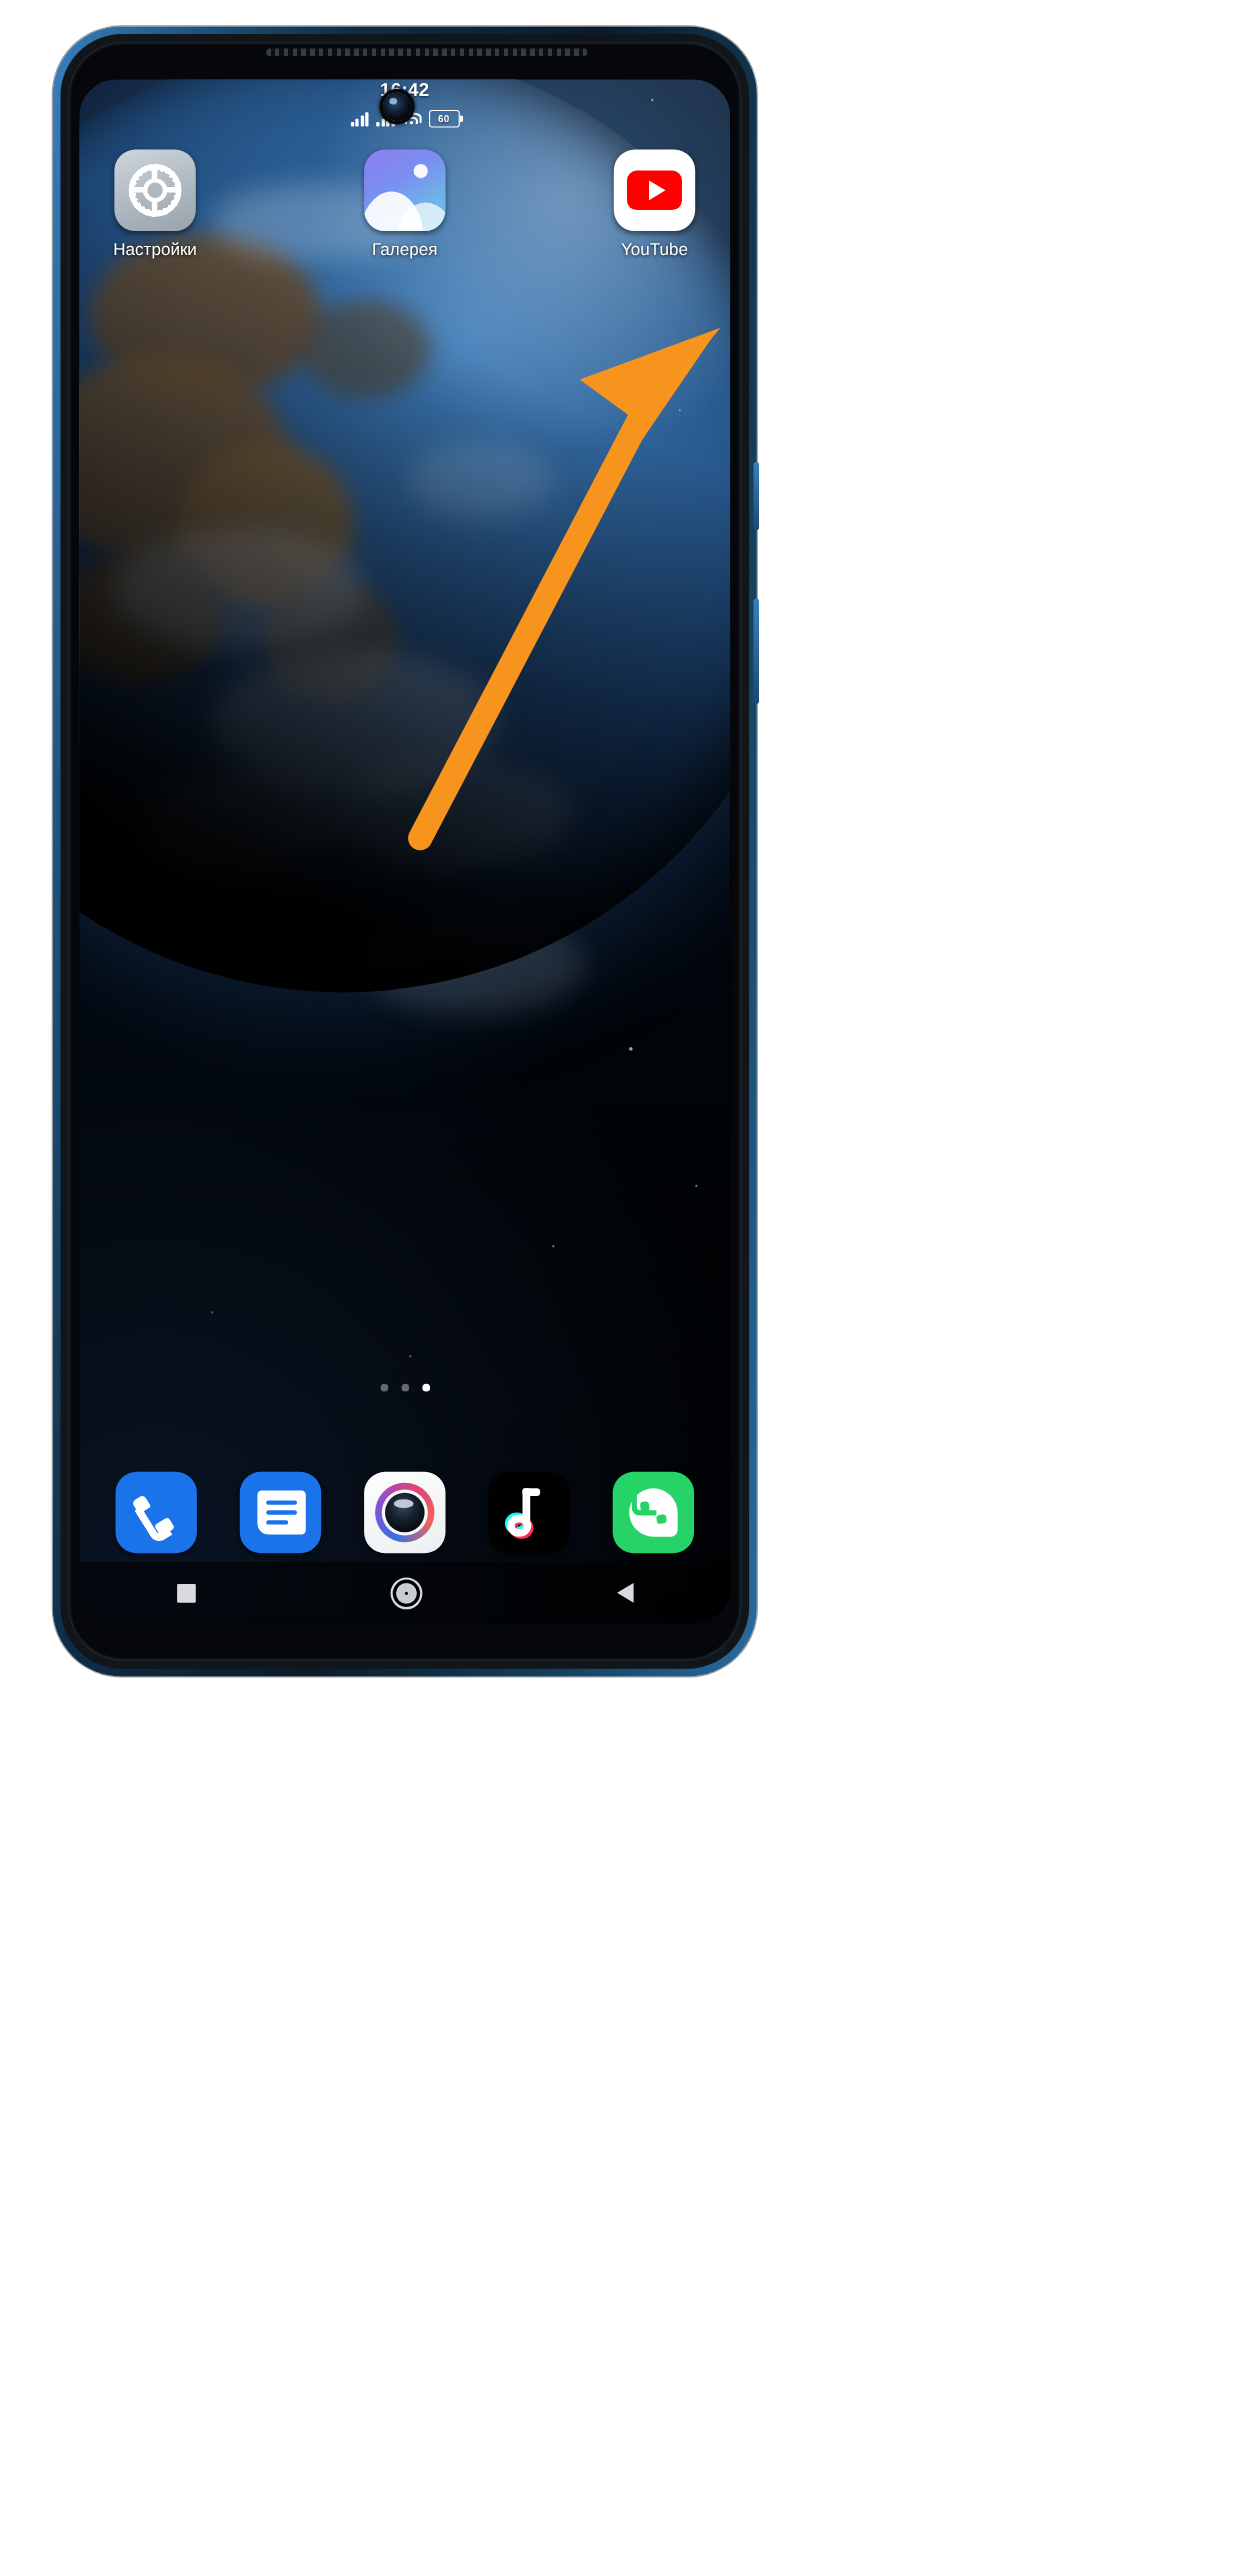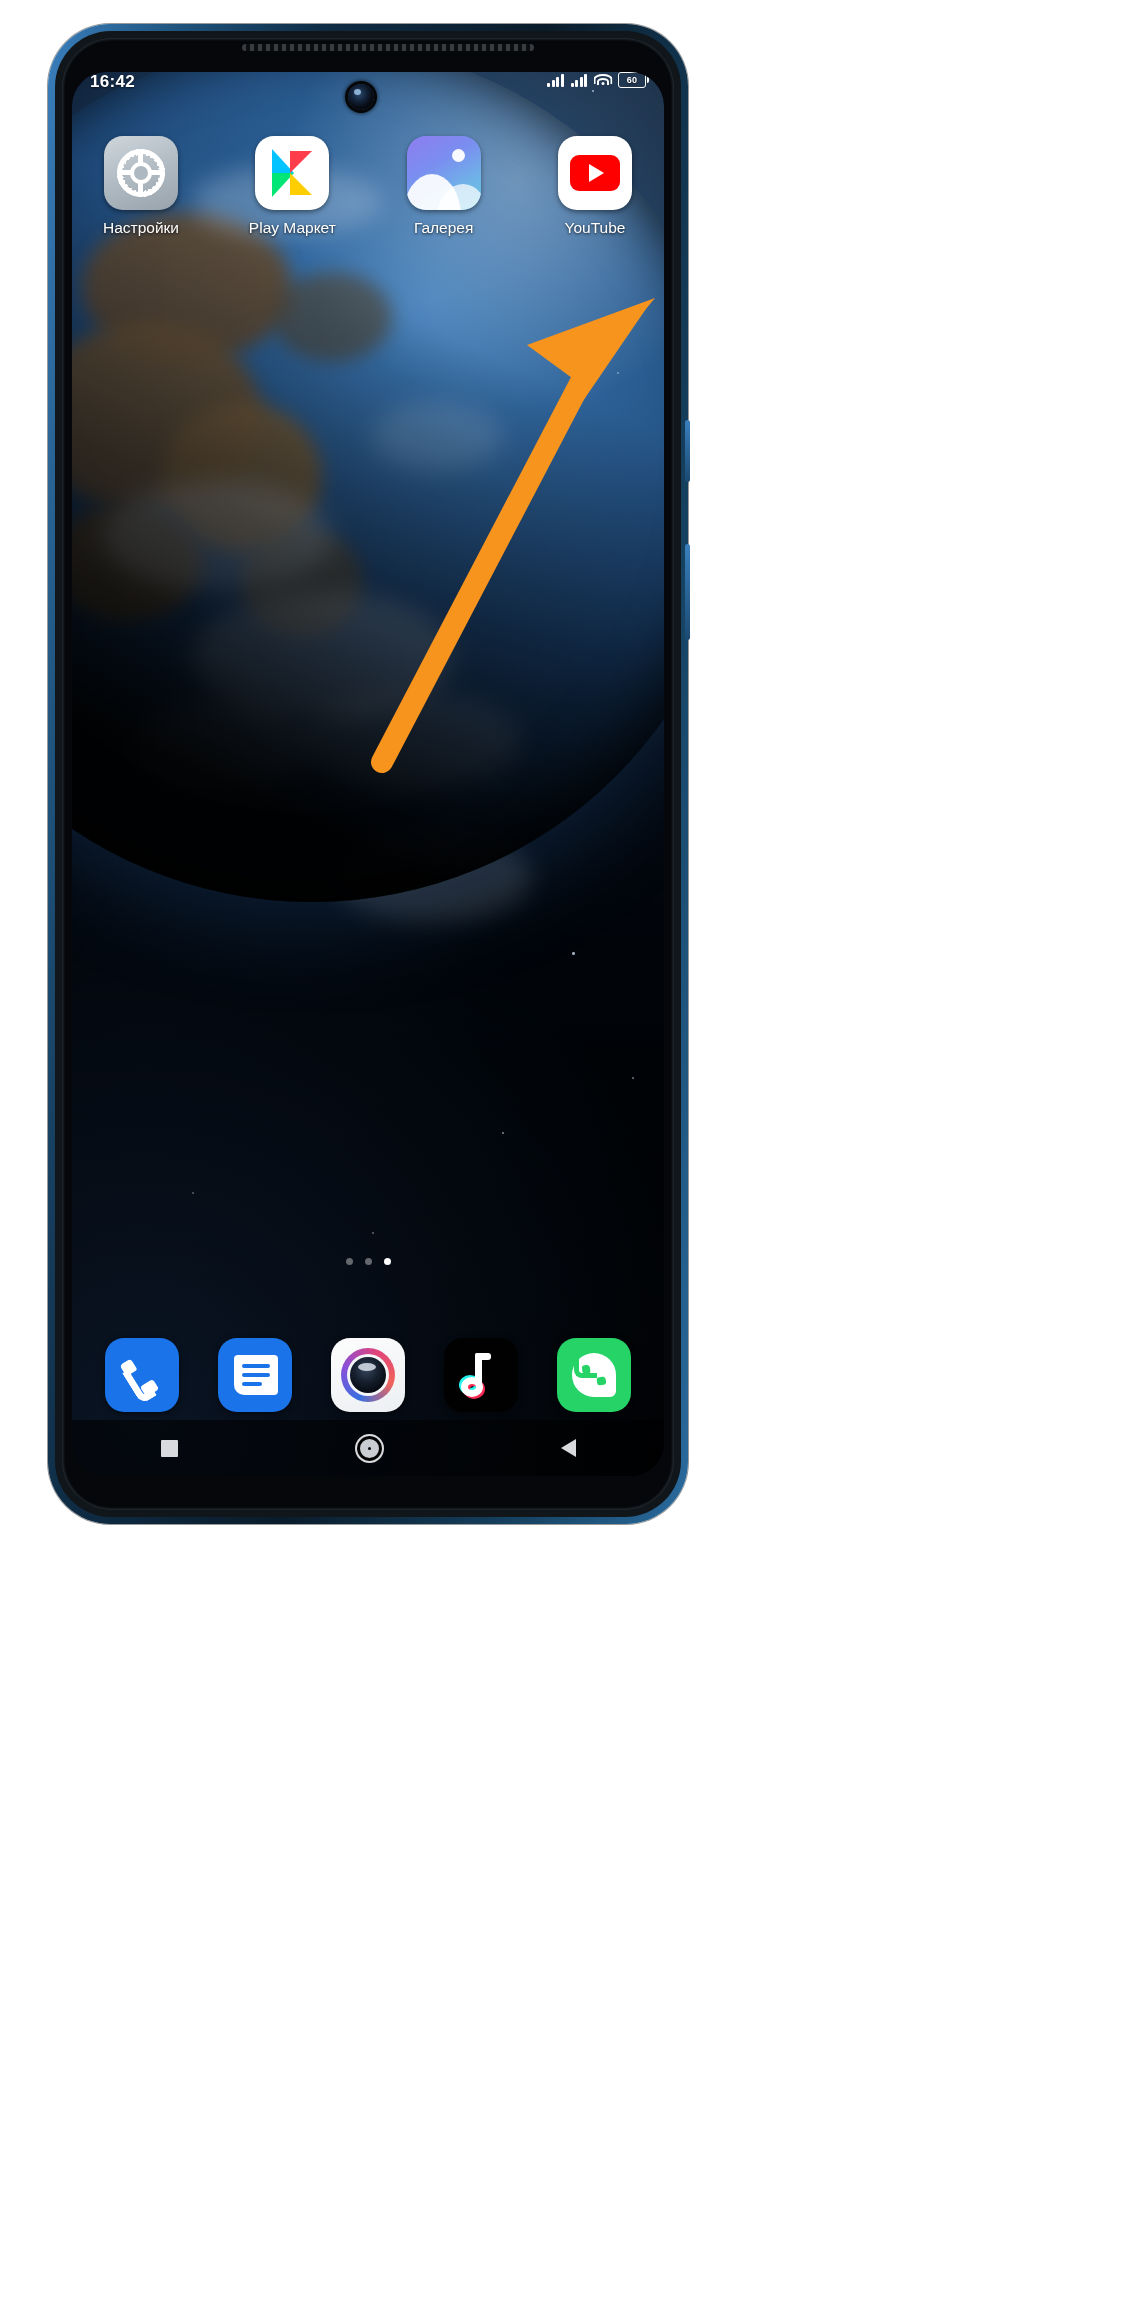--- a/index.html
+++ b/index.html
@@ -68,24 +68,25 @@
     background:linear-gradient(205deg, rgba(0,0,0,0) 34%, rgba(0,3,8,.55) 56%, rgba(0,0,0,.95) 78%);
   }
   .earth-limb{
     position:absolute;left:-190px;top:-30px;width:860px;height:860px;border-radius:50%;
     box-shadow:inset -6px -10px 60px 6px rgba(0,0,0,.75);
   }
 
   
   .statusbar{
     position:absolute;left:0;top:0;width:592px;height:44px;
-    display:flex;align-items:flex-start;justify-content:space-between;
+    display:flex;align-items:center;justify-content:space-between;
     padding:0 18px;box-sizing:border-box;color:#fff;
     font-size:17px;font-weight:bold;letter-spacing:.3px;
     text-shadow:0 1px 2px rgba(0,0,0,.6);
+    flex-direction:column;
   }
   .sb-right{display:flex;align-items:center;gap:7px;}
   .bars{display:flex;align-items:flex-end;gap:1.5px;height:14px;}
   .bars i{display:block;width:3px;background:#fff;border-radius:1px;}
   .bars i:nth-child(1){height:4px;}
   .bars i:nth-child(2){height:7px;}
   .bars i:nth-child(3){height:10px;}
   .bars i:nth-child(4){height:13px;}
   .wifi{position:relative;width:17px;height:13px;}
   .wifi span{position:absolute;left:50%;transform:translateX(-50%);border:2px solid #fff;border-bottom:none;border-radius:50% 50% 0 0;}
@@ -295,31 +296,20 @@
             <div class="gear-teeth"></div>
             <div class="gear-h"></div>
             <div class="gear-v"></div>
             <div class="gear-ring"></div>
             <div class="gear-hub"></div>
           </div>
         </div>
         <div class="applabel">Настройки</div>
       </div>
 
-      <div class="app">
-        <div class="appicon ic-play">
-          <div class="playtri">
-            <div class="pt pt-b"></div>
-            <div class="pt pt-g"></div>
-            <div class="pt pt-r"></div>
-            <div class="pt pt-y"></div>
-          </div>
-        </div>
-        <div class="applabel">Play Маркет</div>
-      </div>
 
       <div class="app">
         <div class="appicon ic-gallery">
           <div class="gal-sun"></div>
           <div class="gal-m2"></div>
           <div class="gal-m1"></div>
         </div>
         <div class="applabel">Галерея</div>
       </div>
 

